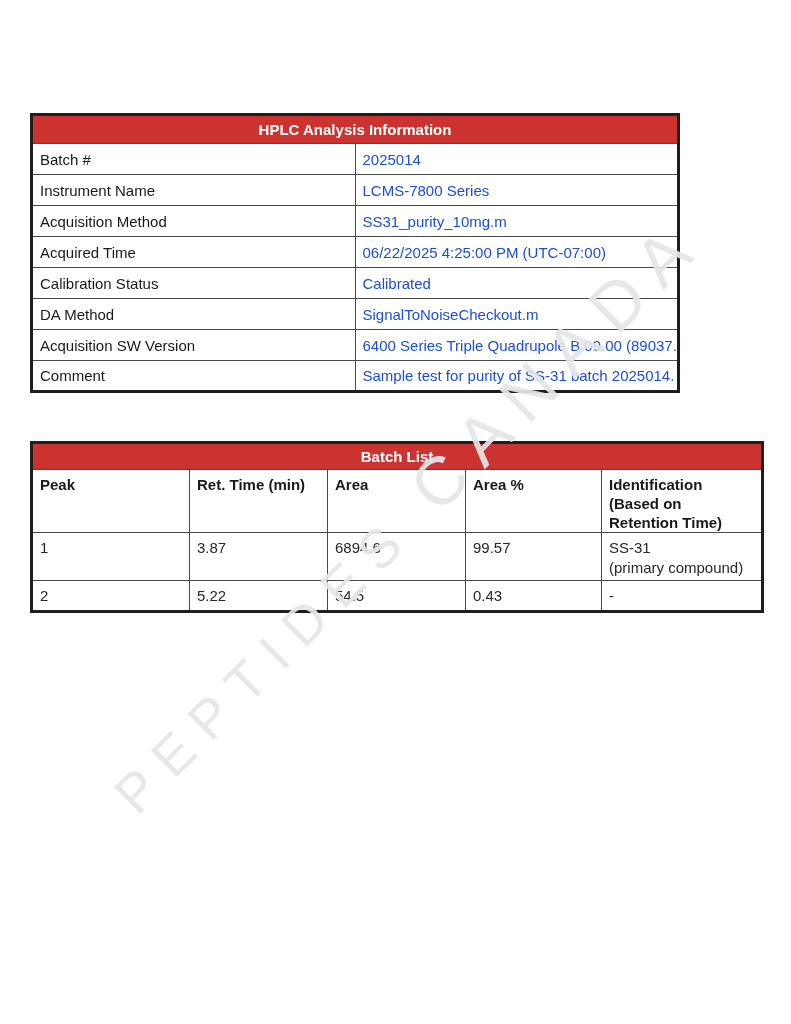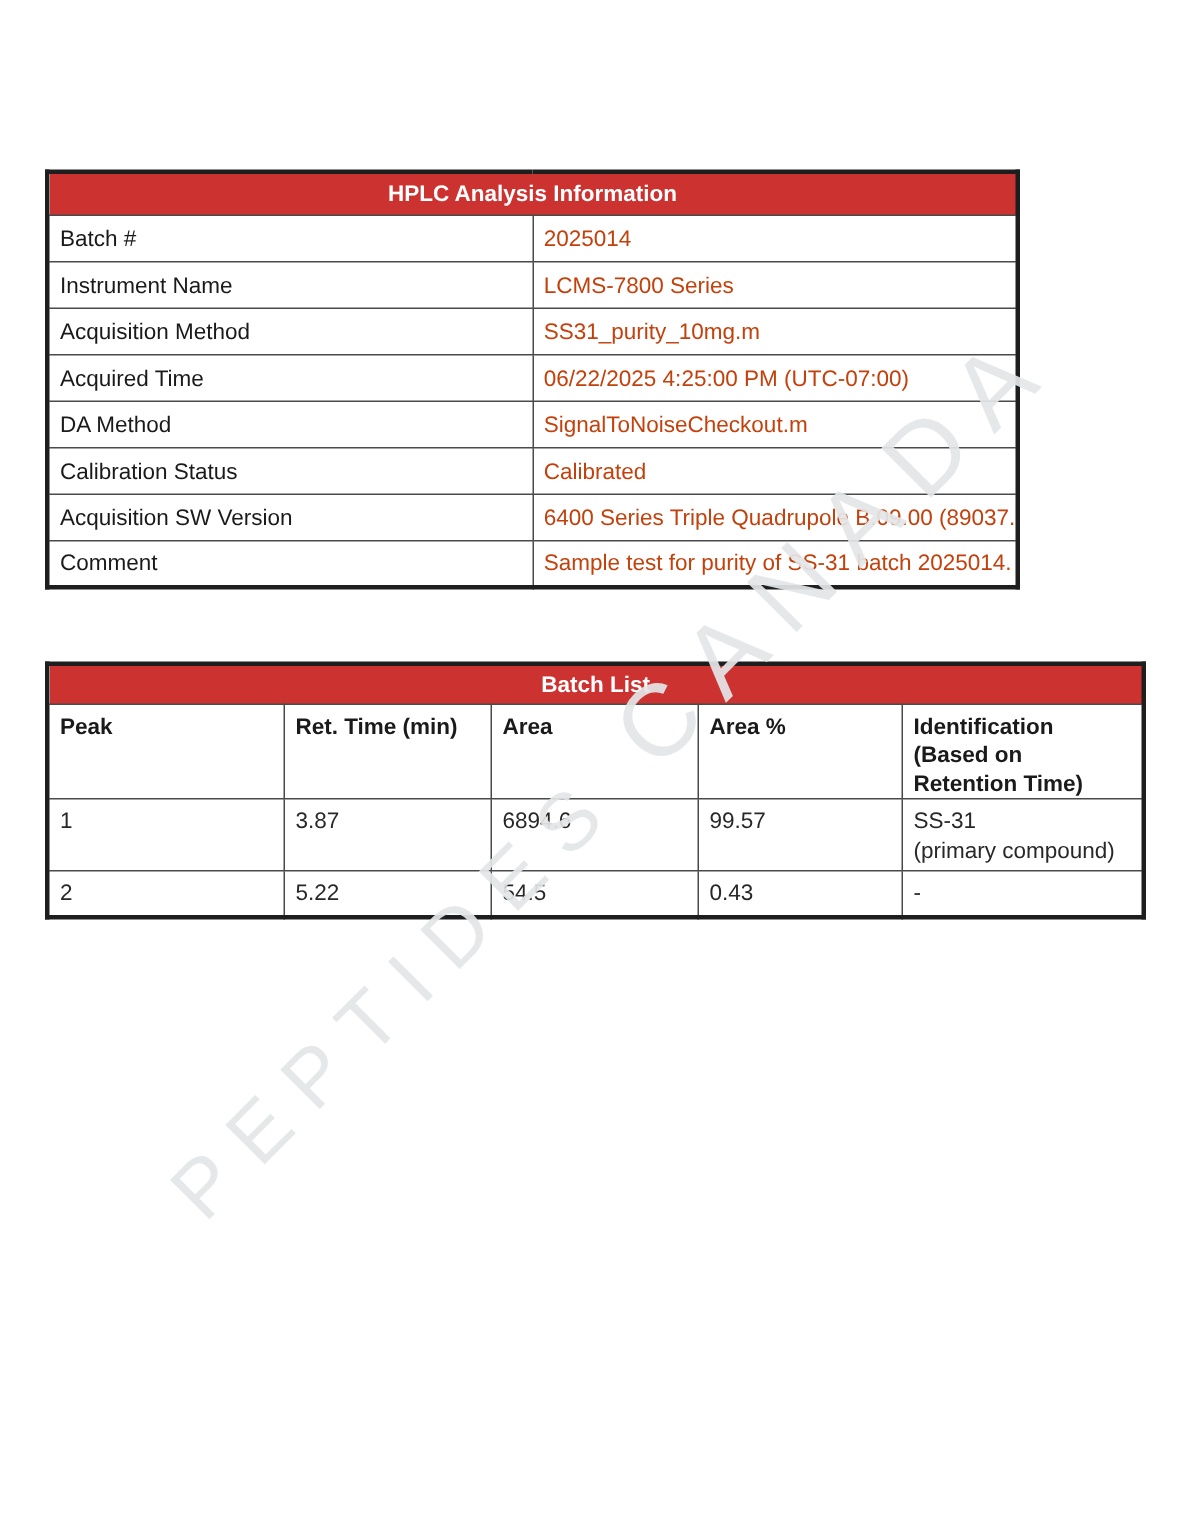--- a/index.html
+++ b/index.html
@@ -43,21 +43,21 @@
   
   #info-table { top: 113px; }
   #info-table th.title-cell { height: 29px; }
   #info-table td {
     height: 31px;
     vertical-align: middle;
     padding: 0 8px 0 7px;
     white-space: nowrap;
   }
   #info-table td.label { font-weight: normal; color: #1a1a1a; }
-  #info-table td.value { color: #c2410c; }
+  #info-table td.value { color: #1d4ed8; }
 
   
   #peak-table { top: 441px; }
   #peak-table th.title-cell { height: 27px; }
   #peak-table th.col-head {
     height: 49px;
     text-align: left;
     vertical-align: top;
     padding: 6px 7px 0 7px;
     font-weight: bold;
@@ -116,26 +116,26 @@
     </tr>
     <tr>
       <td class="label">Acquisition Method</td>
       <td class="value">SS31_purity_10mg.m</td>
     </tr>
     <tr>
       <td class="label">Acquired Time</td>
       <td class="value">06/22/2025 4:25:00 PM (UTC-07:00)</td>
     </tr>
     <tr>
+      <td class="label">Calibration Status</td>
+      <td class="value">Calibrated</td>
+    </tr>
+    <tr>
       <td class="label">DA Method</td>
       <td class="value">SignalToNoiseCheckout.m</td>
-    </tr>
-    <tr>
-      <td class="label">Calibration Status</td>
-      <td class="value">Calibrated</td>
     </tr>
     <tr>
       <td class="label">Acquisition SW Version</td>
       <td class="value">6400 Series Triple Quadrupole B.09.00 (89037.0)</td>
     </tr>
     <tr>
       <td class="label">Comment</td>
       <td class="value">Sample test for purity of SS-31 batch 2025014.</td>
     </tr>
   </tbody>

